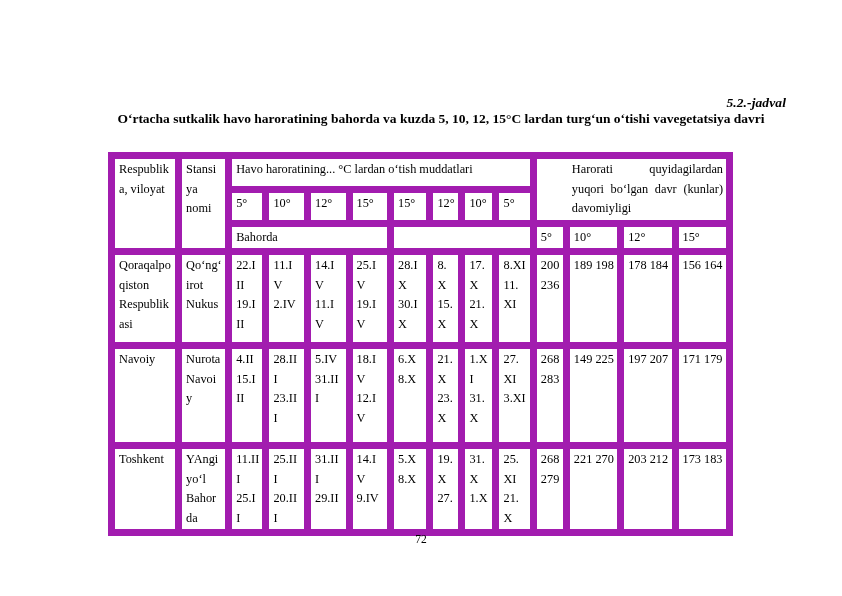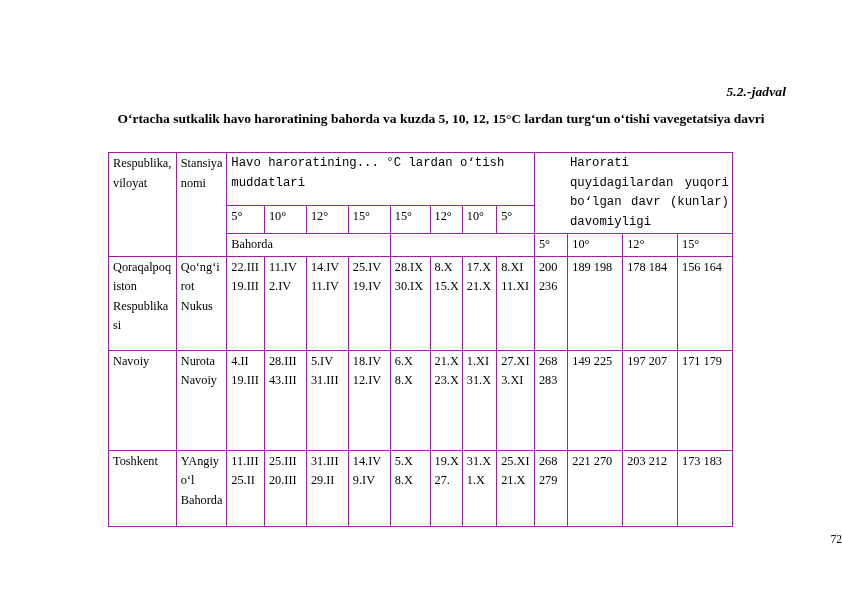--- a/index.html
+++ b/index.html
@@ -17,21 +17,21 @@
   }
   .page {
     position: absolute;
     left: 0; top: 0;
     width: 842px;
     height: 596px;
   }
   .jadval-label {
     position: absolute;
     right: 56px;
-    top: 84px;
+    top: 95px;
     font-size: 13.5px;
     font-weight: bold;
     font-style: italic;
     letter-spacing: 0.1px;
     text-align: right;
   }
   .doc-title {
     position: absolute;
     left: 95px;
     top: 108px;
@@ -51,53 +51,52 @@
     left: 108px;
     top: 152px;
     border-collapse: collapse;
     table-layout: fixed;
     width: 625px;
     font-size: 12.3px;
     line-height: 19.5px;
   }
   table.main-table td,
   table.main-table th {
-    border: 1px solid #a21caf;
+    border: 7px solid #a21caf;
     vertical-align: top;
     padding: 1px 3px 1px 4px;
     font-weight: normal;
     text-align: left;
     word-wrap: break-word;
     overflow-wrap: break-word;
   }
   th.grp-head {
     text-align: center;
     padding: 1px 4px;
-    font-family: Liberation Mono, monospace;
   }
   th.grp-head.justified {
     text-align: justify;
     text-align-last: justify;
     padding-left: 35px;
   }
   td.numcell, th.numcell {
     text-align: left;
   }
   .rowcell-main {
     padding-left: 6px;
   }
   .bahorda-cell {
     padding-left: 3px;
   }
   .page-number {
     position: absolute;
     left: 0;
     top: 533px;
     width: 842px;
-    text-align: right;
+    text-align: center;
     font-size: 11.5px;
   }
 </style>
 </head>
 <body>
 
 <div class="page">
 
   <div class="jadval-label">5.2.-jadval</div>
 
@@ -161,22 +160,22 @@
         <td class="numcell">17.X 21.X</td>
         <td class="numcell">8.XI 11.XI</td>
         <td class="numcell">200 236</td>
         <td class="numcell">189 198</td>
         <td class="numcell">178 184</td>
         <td class="numcell">156 164</td>
       </tr>
       <tr style="height:100px">
         <td class="rowcell-main">Navoiy</td>
         <td>Nurota Navoiy</td>
-        <td class="numcell">4.II 19.III</td>
-        <td class="numcell">28.III 43.III</td>
+        <td class="numcell">4.II 15.III</td>
+        <td class="numcell">28.III 23.III</td>
         <td class="numcell">5.IV 31.III</td>
         <td class="numcell">18.IV 12.IV</td>
         <td class="numcell">6.X 8.X</td>
         <td class="numcell">21.X 23.X</td>
         <td class="numcell">1.XI 31.X</td>
         <td class="numcell">27.XI 3.XI</td>
         <td class="numcell">268 283</td>
         <td class="numcell">149 225</td>
         <td class="numcell">197 207</td>
         <td class="numcell">171 179</td>

